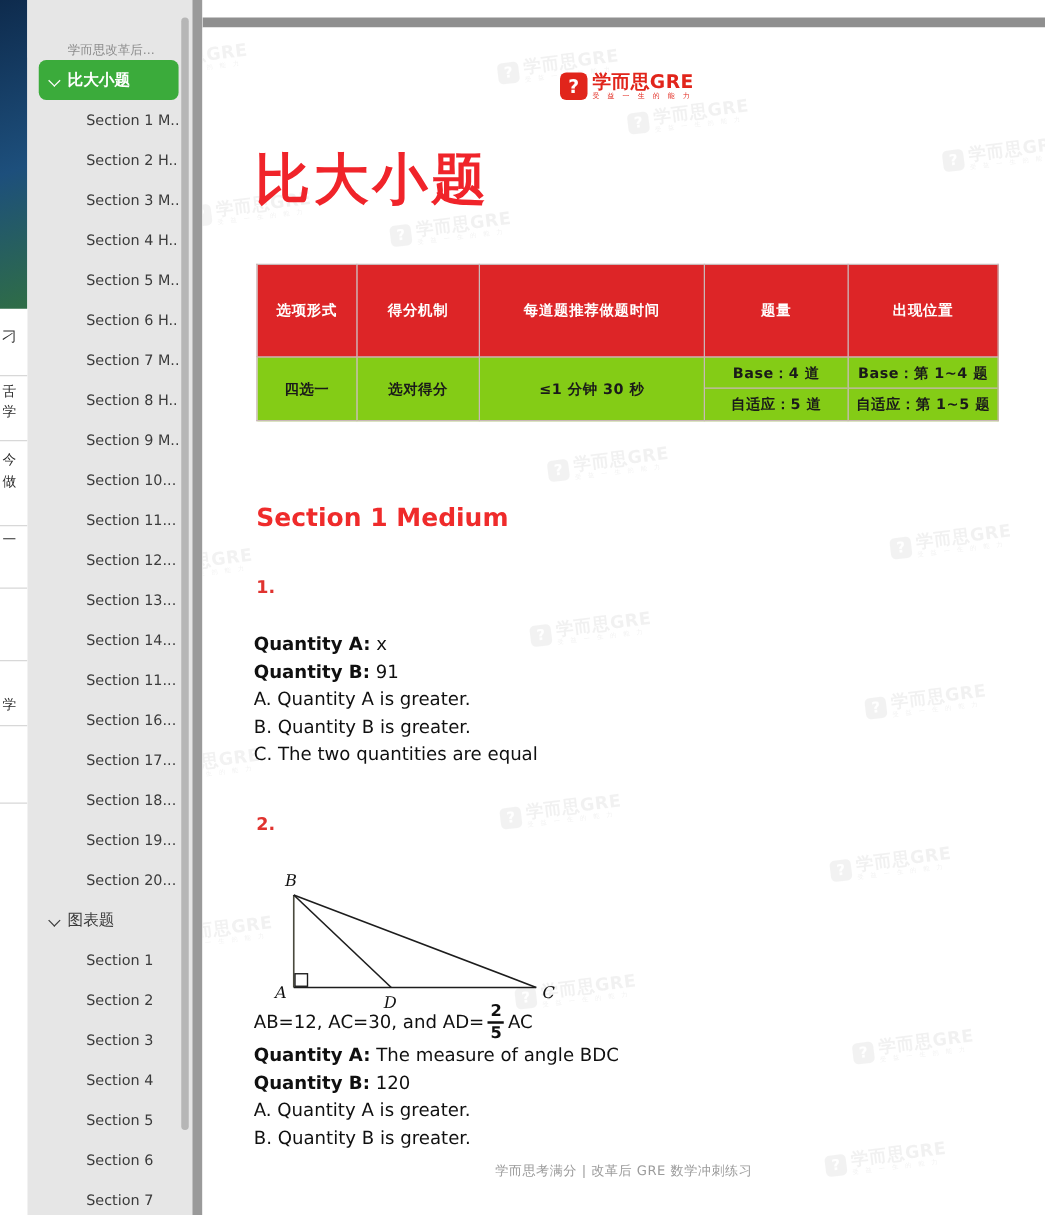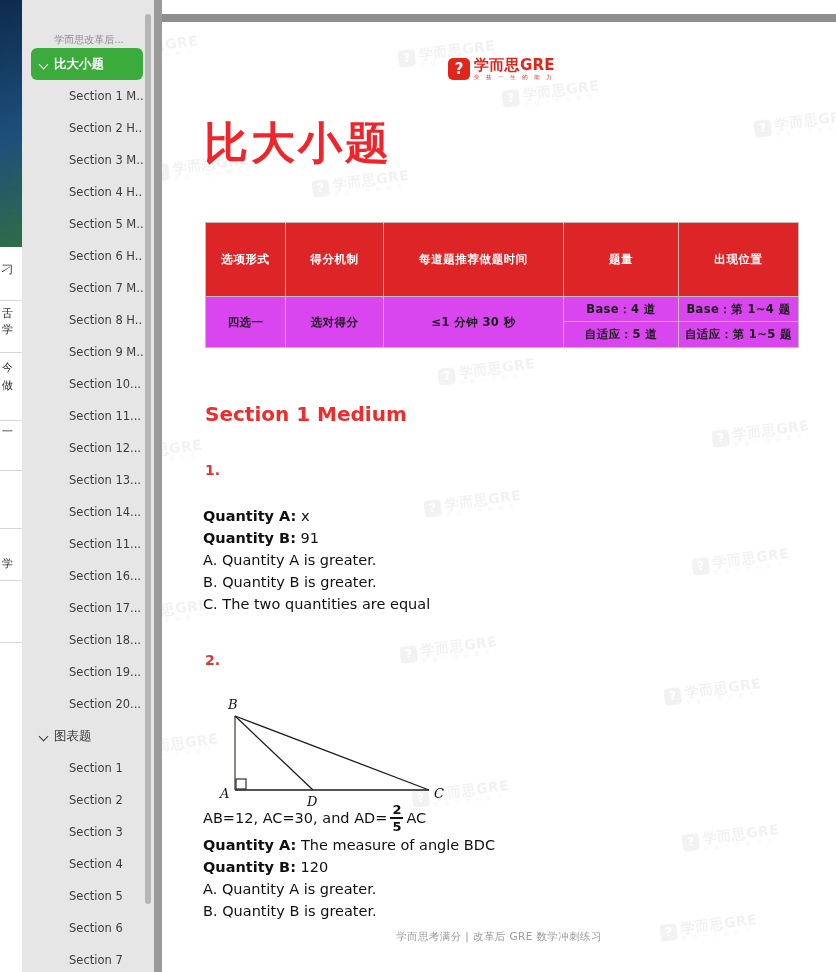--- a/index.html
+++ b/index.html
@@ -140,30 +140,30 @@
     font-family: "DejaVu Sans", sans-serif; margin-top: 2px; }
 
   .doc-title {
     position: absolute; left: 42px; top: 92px;
     font-size: 44px; font-weight: 700; color: #f0242a;
     font-family: "DejaVu Sans", sans-serif; letter-spacing: 3px;
   }
 
   
   .info-table {
-    position: absolute; left: 43px; top: 200px; width: 593px;
+    position: absolute; left: 43px; top: 189px; width: 593px;
     border-collapse: collapse; table-layout: fixed;
   }
   .info-table th {
     background: #dd2527; color: #ffffff; font-size: 11.5px; font-weight: 700;
     height: 74px; border: 1px solid #c9b8b8;
     font-family: "DejaVu Sans", sans-serif; letter-spacing: .6px;
   }
   .info-table td {
-    background: #d946ef; color: #1a1a1a; font-size: 11.5px; font-weight: 600;
+    background: #84cc16; color: #1a1a1a; font-size: 11.5px; font-weight: 600;
     height: 50px; text-align: center; border: 1px solid #c9b8b8;
     font-family: "DejaVu Sans", sans-serif; letter-spacing: .4px;
   }
   .info-table td.split { padding: 0; vertical-align: middle; }
   .info-table td.split .half {
     height: 25px; line-height: 25px; text-align: center;
   }
   .info-table td.split .half.top { border-bottom: 1px solid #c9b8b8; }
 
   

